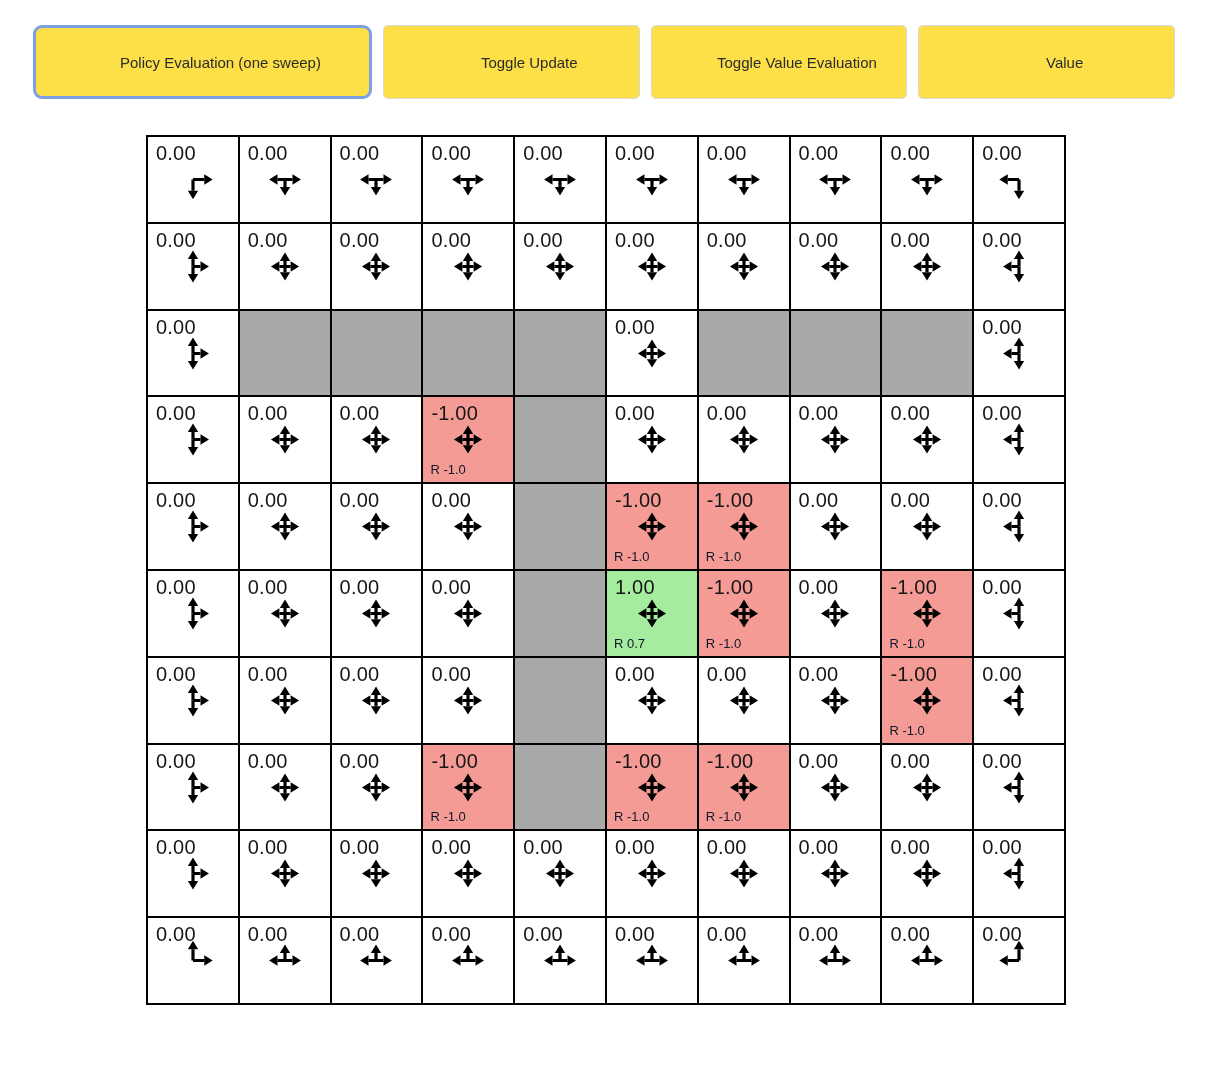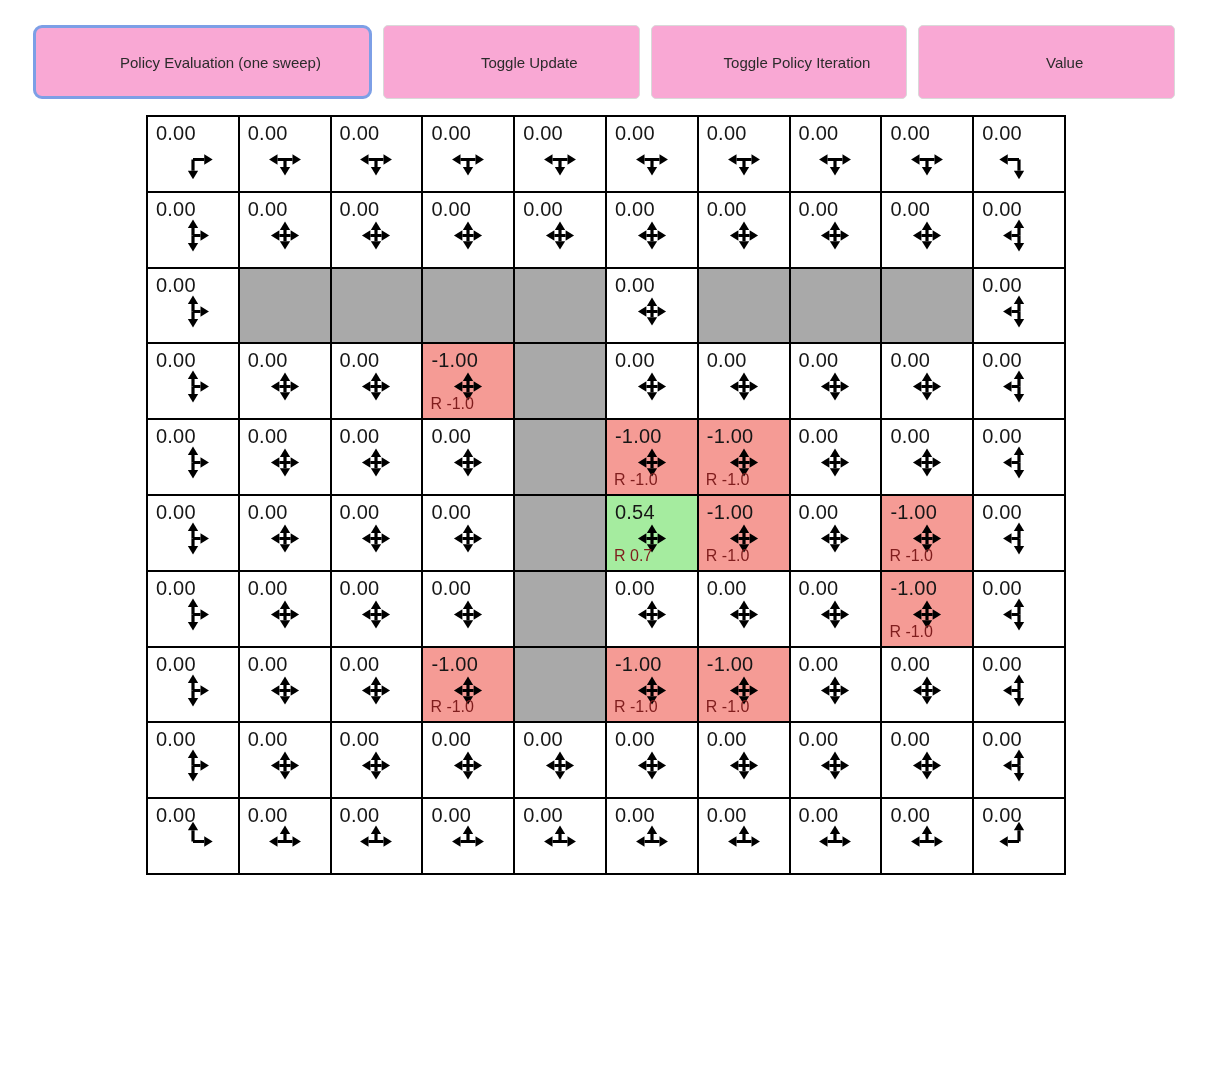--- a/index.html
+++ b/index.html
@@ -7,41 +7,41 @@
     --neg:#f59b95;
     --pos:#a5ec9f;
     --gridline:#000000;
     --active-border:#7d9fe6;
     --btn-border:#d9d9d9;
   }
   *{box-sizing:border-box;margin:0;padding:0;}
   html,body{width:1208px;height:1080px;overflow:hidden;background:#ffffff;
     font-family:"Liberation Sans", sans-serif;}
   .btnbar{display:flex;gap:11px;margin:25px 33px 0 33px;align-items:center;}
-  .btn{flex:1 1 250px;height:74px;background:#f9a8d4;border:1px solid var(--btn-border);
+  .btn{flex:1 1 250px;height:74px;background:#fde047;border:1px solid var(--btn-border);
     border-radius:5px;font-size:15px;color:#2b2b2b;cursor:pointer;
     font-family:"Liberation Sans", sans-serif;padding-left:36px;}
   .btn.active{flex:1.33 1 330px;border:3px solid var(--active-border);border-radius:9px;}
   .gridworld{display:grid;grid-template-columns:repeat(10,1fr);grid-template-rows:repeat(10,1fr);
-    width:920px;height:760px;margin:16px 0 0 146px;border:1px solid var(--gridline);}
+    width:920px;height:870px;margin:36px 0 0 146px;border:1px solid var(--gridline);}
   .cell{position:relative;background:#ffffff;border:1px solid var(--gridline);}
   .cell.wall{background:var(--wall);}
   .cell.neg{background:var(--neg);padding-left:32px;}
   .cell.pos{background:var(--pos);}
   .val{position:absolute;top:5px;left:8px;font-size:20px;color:#161616;letter-spacing:0.2px;}
-  .rlab{position:absolute;bottom:5px;left:7px;font-size:16px;color:#7f1d1d;}
+  .rlab{position:absolute;bottom:5px;left:7px;font-size:13px;color:#0f172a;}
   .cell svg{position:absolute;left:50%;top:20px;transform:translateX(-50%);}
 </style>
 </head>
 <body>
 
 <div class="btnbar">
   <button class="btn active">Policy Evaluation (one sweep)</button>
   <button class="btn">Toggle Update</button>
-  <button class="btn">Toggle Policy Iteration</button>
+  <button class="btn">Toggle Value Evaluation</button>
   <button class="btn">Value</button>
 </div>
 
 <div class="gridworld">
     <div class="cell">
       <div class="val">0.00</div>
       <svg viewBox="0 0 48 48" width="45" height="45">
         <line x1="24" y1="24" x2="24" y2="36" stroke="#000" stroke-width="3.4"></line>
         <polygon fill="#000" points="24,45 18.5,36 29.5,36"></polygon>
         <line x1="24" y1="24" x2="36" y2="24" stroke="#000" stroke-width="3.4"></line>
@@ -589,21 +589,21 @@
         <line x1="24" y1="24" x2="24" y2="30" stroke="#000" stroke-width="3.4"></line>
         <polygon fill="#000" points="24,39 18.5,30 29.5,30"></polygon>
         <line x1="24" y1="24" x2="18" y2="24" stroke="#000" stroke-width="3.4"></line>
         <polygon fill="#000" points="9,24 18,18.5 18,29.5"></polygon>
         <line x1="24" y1="24" x2="30" y2="24" stroke="#000" stroke-width="3.4"></line>
         <polygon fill="#000" points="39,24 30,29.5 30,18.5"></polygon>
       </svg>
     </div>
     <div class="cell wall"></div>
     <div class="cell pos">
-      <div class="val">0.54</div>
+      <div class="val">1.00</div>
       <svg viewBox="0 0 48 48" width="45" height="45">
         <line x1="24" y1="24" x2="24" y2="18" stroke="#000" stroke-width="3.4"></line>
         <polygon fill="#000" points="24,9 29.5,18 18.5,18"></polygon>
         <line x1="24" y1="24" x2="24" y2="30" stroke="#000" stroke-width="3.4"></line>
         <polygon fill="#000" points="24,39 18.5,30 29.5,30"></polygon>
         <line x1="24" y1="24" x2="18" y2="24" stroke="#000" stroke-width="3.4"></line>
         <polygon fill="#000" points="9,24 18,18.5 18,29.5"></polygon>
         <line x1="24" y1="24" x2="30" y2="24" stroke="#000" stroke-width="3.4"></line>
         <polygon fill="#000" points="39,24 30,29.5 30,18.5"></polygon>
       </svg>

